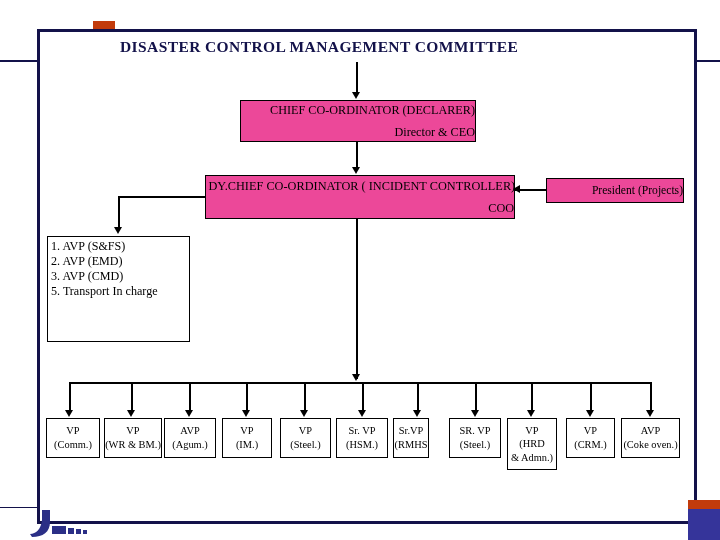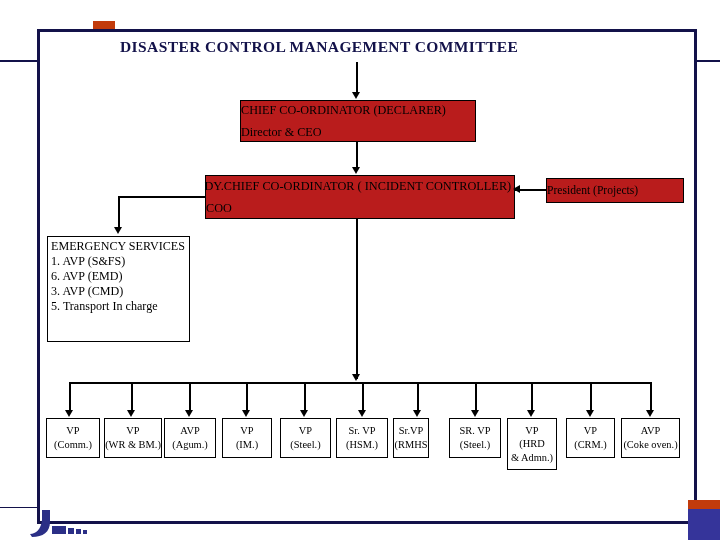--- a/index.html
+++ b/index.html
@@ -96,25 +96,25 @@
     font-size: 15.5px;
     letter-spacing: 0.4px;
     white-space: nowrap;
   }
 
   
   .box {
     position: absolute;
     box-sizing: border-box;
     border: 1.6px solid #000000;
-    background: #b91c1c;
+    background: #ec4899;
     color: #000000;
     display: flex;
     flex-direction: column;
-    align-items: flex-start;
+    align-items: flex-end;
     justify-content: center;
     text-align: center;
     line-height: 1.18;
     gap: 8px;
   }
   .box-chief {
     left: 240px; top: 100px;
     width: 236px; height: 42px;
     font-size: 12.2px;
   }
@@ -244,23 +244,22 @@
     <div>President (Projects)</div>
   </div>
   <div class="hline" style="left:515px; top:189px; width:32px;"></div>
   <div class="arrow-left" style="left:513px; top:185px;"></div>
 
   <div class="hline" style="left:118px; top:196px; width:88px;"></div>
   <div class="vline" style="left:118px; top:196px; height:32px;"></div>
   <div class="arrow-down" style="left:114px; top:227px;"></div>
 
   <div class="box-emergency">
-    <div>EMERGENCY SERVICES</div>
     <div>1. AVP (S&amp;FS)</div>
-    <div>6. AVP (EMD)</div>
+    <div>2. AVP (EMD)</div>
     <div>3. AVP (CMD)</div>
     <div>5. Transport In charge</div>
   </div>
 
   <div class="vline" style="left:356px; top:219px; height:160px;"></div>
   <div class="arrow-down" style="left:352px; top:374px;"></div>
 
   <div class="hline" style="left:69px; top:382px; width:583px;"></div>
 
   <div class="vline" style="left:69px;  top:382px; height:29px;"></div>

